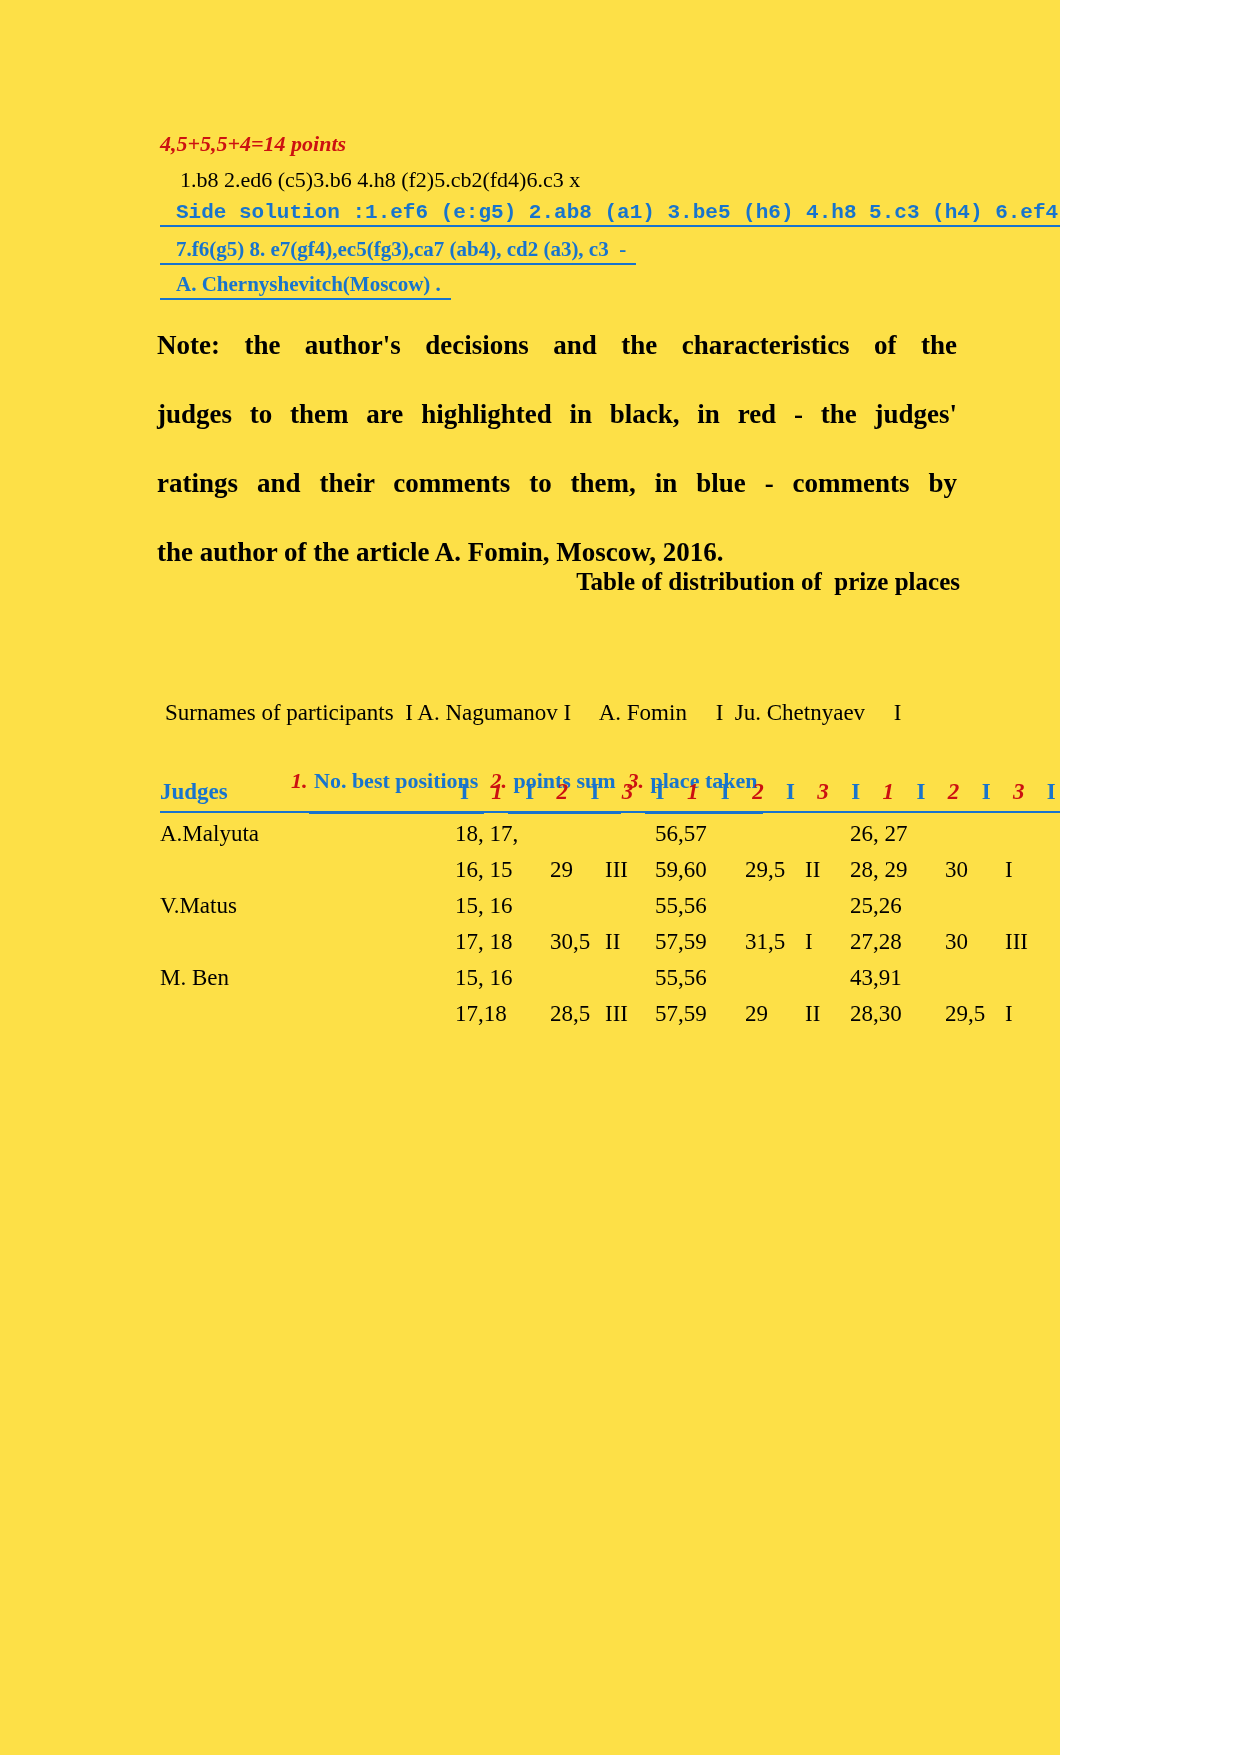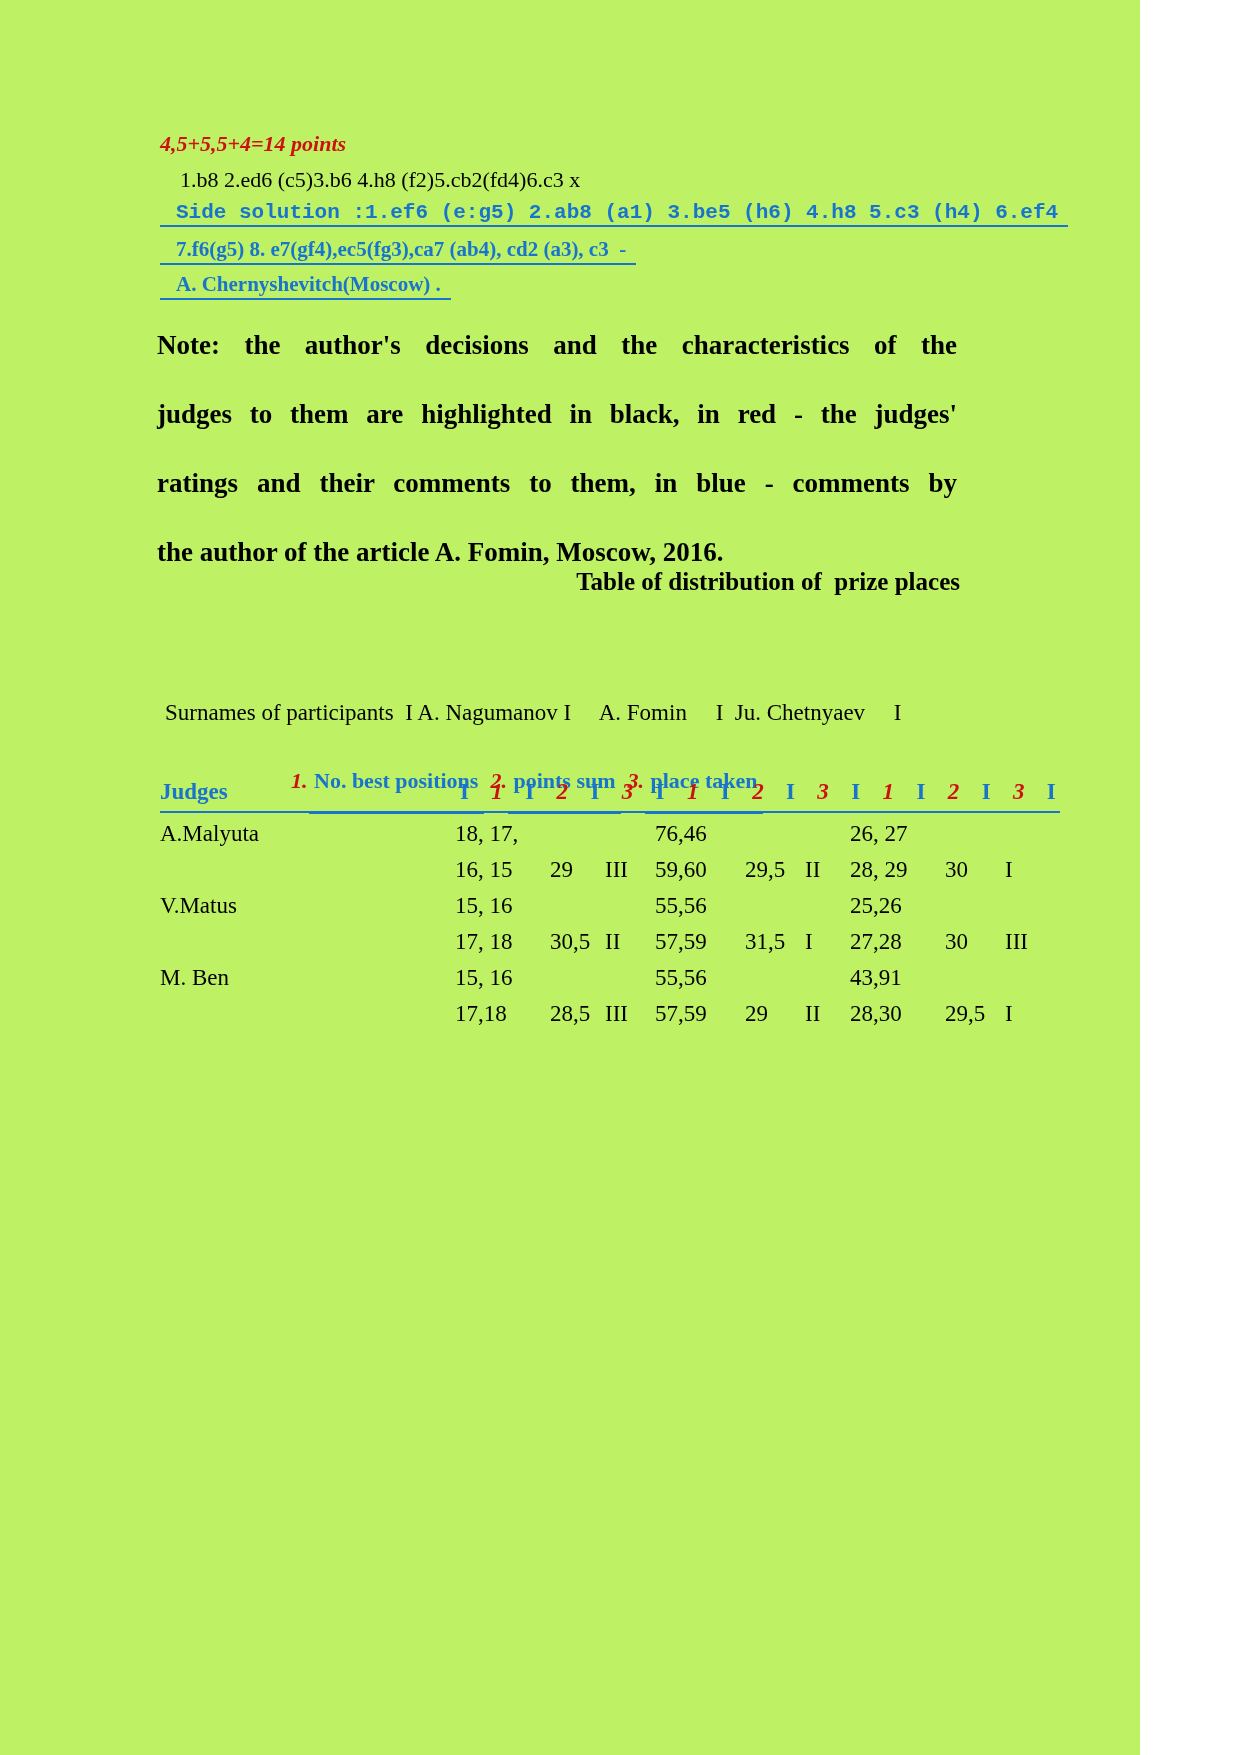--- a/index.html
+++ b/index.html
@@ -1,19 +1,19 @@
 <!DOCTYPE html>
 <html style="--red: #CC1111; --blue: #1874CD;"><head>
 <meta charset="utf-8">
 <style>
   html,body{margin:0;padding:0;background:#ffffff;}
   .page{
     position:relative;
-    width:1140px;height:1755px;
-    background:#bef264;
+    width:1060px;height:1755px;
+    background:#fde047;
     font-family:"Liberation Serif", serif;
     color:#000;
     overflow:hidden;
   }
   .abs{position:absolute;}
   
   .points-line{
     left:160px;top:131px;
     font-size:22px;font-weight:bold;font-style:italic;
     color:var(--red,#CC1111);
@@ -145,21 +145,21 @@
         <span class="tok sep">I</span>
       </div>
   </div>
 
   <div class="abs tbody">
       <div class="trow">
         <div class="tcell c0">A.Malyuta</div>
         <div class="tcell c1">18, 17,</div>
         <div class="tcell c2"></div>
         <div class="tcell c3"></div>
-        <div class="tcell c4">76,46</div>
+        <div class="tcell c4">56,57</div>
         <div class="tcell c5"></div>
         <div class="tcell c6"></div>
         <div class="tcell c7">26, 27</div>
         <div class="tcell c8"></div>
         <div class="tcell c9"></div>
       </div>
       <div class="trow">
         <div class="tcell c0"></div>
         <div class="tcell c1">16, 15</div>
         <div class="tcell c2">29</div>

